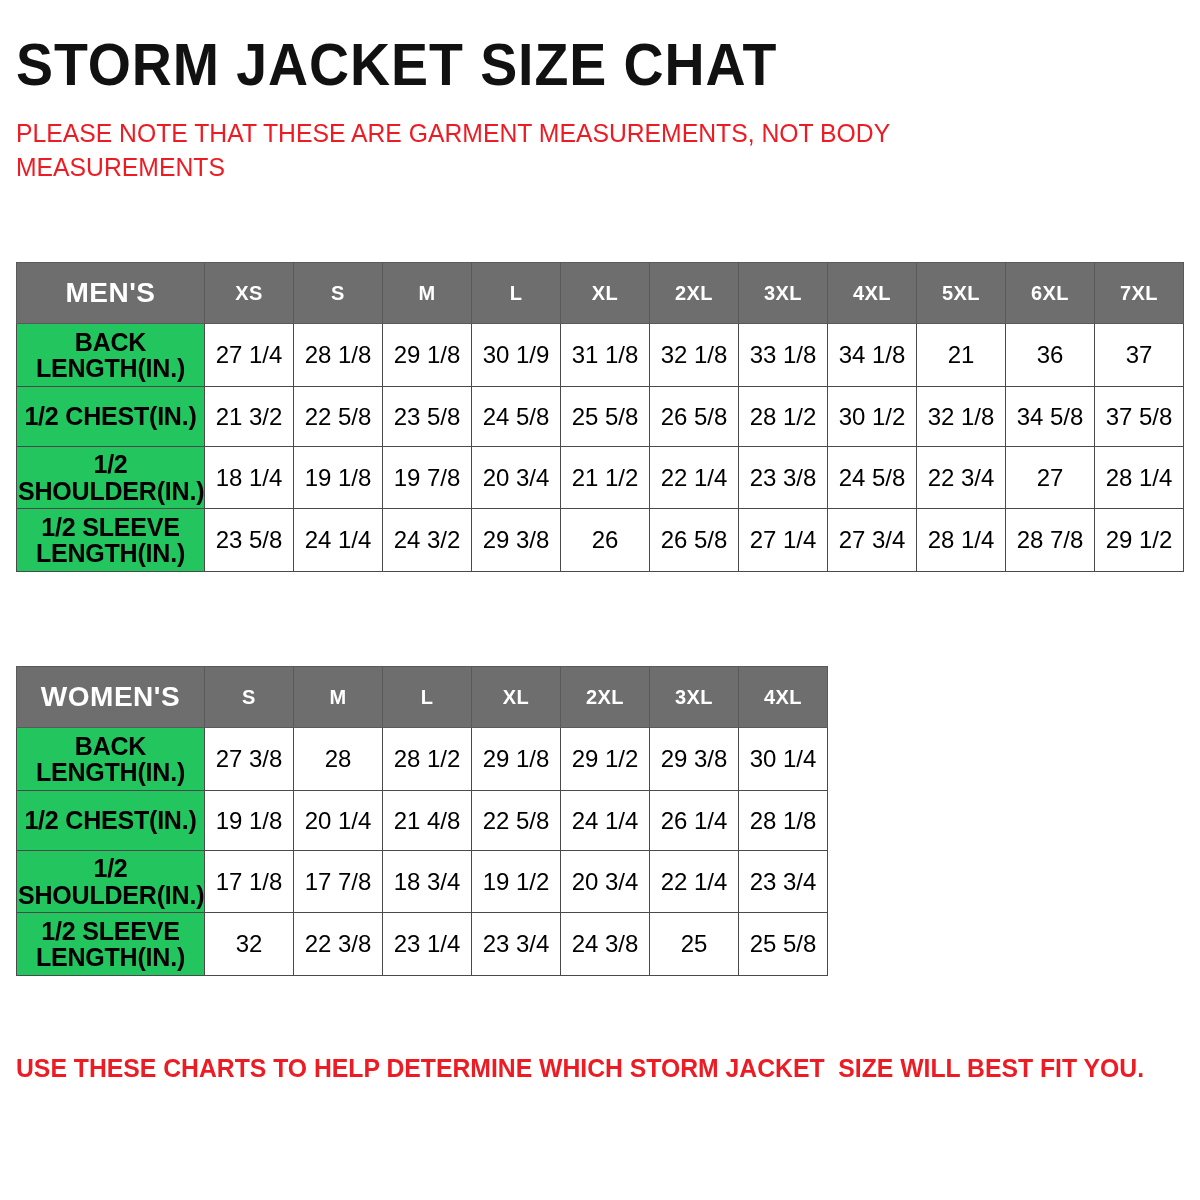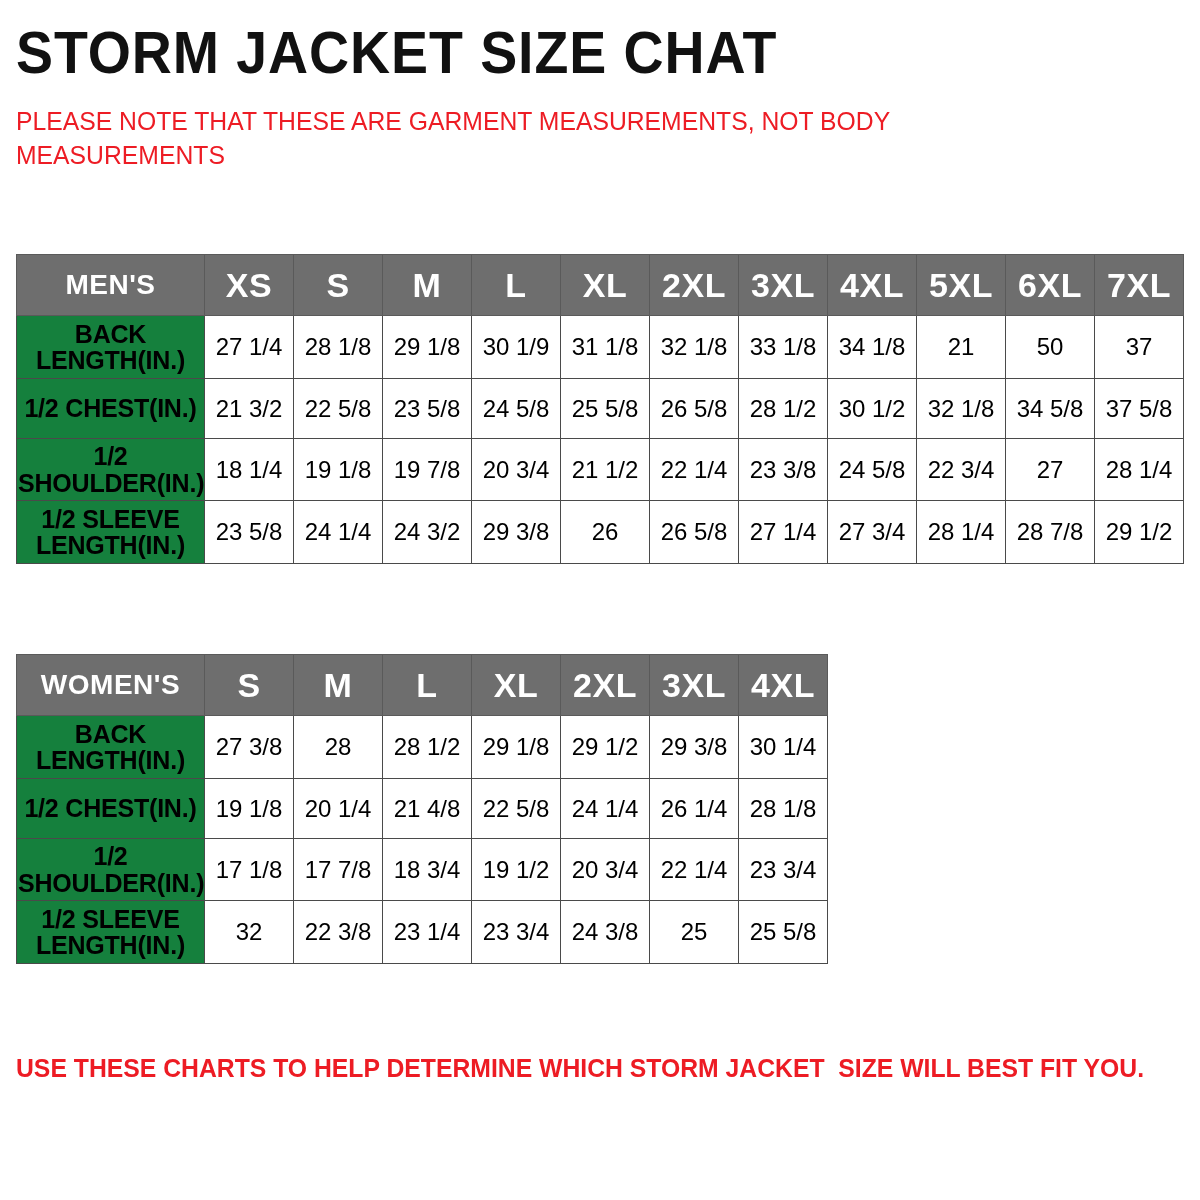--- a/index.html
+++ b/index.html
@@ -14,21 +14,21 @@
     color: #000000;
     overflow: hidden;
     position: relative;
   }
 
   .page {
     position: relative;
     width: 1200px;
     height: 1200px;
     box-sizing: border-box;
-    padding: 0 16px;
+    padding: 12px 16px;
   }
 
   
   .title {
     font-family: "Liberation Sans Narrow", "Liberation Sans", sans-serif;
     font-weight: 700;
     font-size: 59px;
     line-height: 1.0;
     letter-spacing: 1px;
     color: #111111;
@@ -62,21 +62,21 @@
     font-size: 25px;
     line-height: 1.2;
     letter-spacing: 0px;
     white-space: pre;
     transform: scaleX(0.99);
     transform-origin: left top;
   }
 
   
   .table-wrap { position: absolute; left: 16px; }
-  #mens-table-wrap   { top: 254px; }
+  #mens-table-wrap   { top: 262px; }
   #womens-table-wrap { top: 654px; }
 
   table.size-table {
     border-collapse: collapse;
     table-layout: fixed;
     background: #ffffff;
   }
 
   table.size-table th,
   table.size-table td {
@@ -84,56 +84,56 @@
     text-align: center;
     vertical-align: middle;
     padding: 2px 2px;
     font-family: "Liberation Sans Narrow", "Liberation Sans", sans-serif;
   }
 
   table.size-table thead th {
     background: #6e6e6e;
     color: #ffffff;
     font-weight: 700;
-    font-size: 34px;
+    font-size: 20px;
     height: 56px;
     border-color: #5a5a5a;
     letter-spacing: 0.5px;
   }
 
   table.size-table thead th.corner {
     font-size: 28px;
   }
 
   table.size-table tbody th.rowhead {
     font-weight: 700;
     font-size: 25px;
     line-height: 1.06;
-    background: #15803d;
+    background: #22c55e;
     color: #000000;
     letter-spacing: -0.2px;
     padding: 4px 1px;
   }
 
   table.size-table tbody td {
     font-weight: 400;
     font-size: 24px;
     color: #000000;
     letter-spacing: 0px;
   }
 
   
   #mens-table { width: 1168px; }
   #mens-table col.c-head { width: 188px; }
   #mens-table col.c-val  { width: 89px; }
   #mens-table tbody tr { height: 60px; }
   #mens-table tbody tr.tall { height: 63px; }
 
   
-  #womens-table { width: 810px; }
+  #womens-table { width: 810px; margin-top: 12px; }
   #womens-table col.c-head { width: 188px; }
   #womens-table col.c-val  { width: 89px; }
   #womens-table tbody tr { height: 60px; }
   #womens-table tbody tr.tall { height: 63px; }
 
   .rowhead span.line { display: block; }
 </style>
 </head>
 <body>
 
@@ -183,21 +183,21 @@
           </th>
           <td>27 1/4</td>
           <td>28 1/8</td>
           <td>29 1/8</td>
           <td>30 1/9</td>
           <td>31 1/8</td>
           <td>32 1/8</td>
           <td>33 1/8</td>
           <td>34 1/8</td>
           <td>21</td>
-          <td>50</td>
+          <td>36</td>
           <td>37</td>
         </tr>
         <tr>
           <th class="rowhead">
             <span class="line">1/2  CHEST(IN.)</span>
           </th>
           <td>21 3/2</td>
           <td>22 5/8</td>
           <td>23 5/8</td>
           <td>24 5/8</td>

